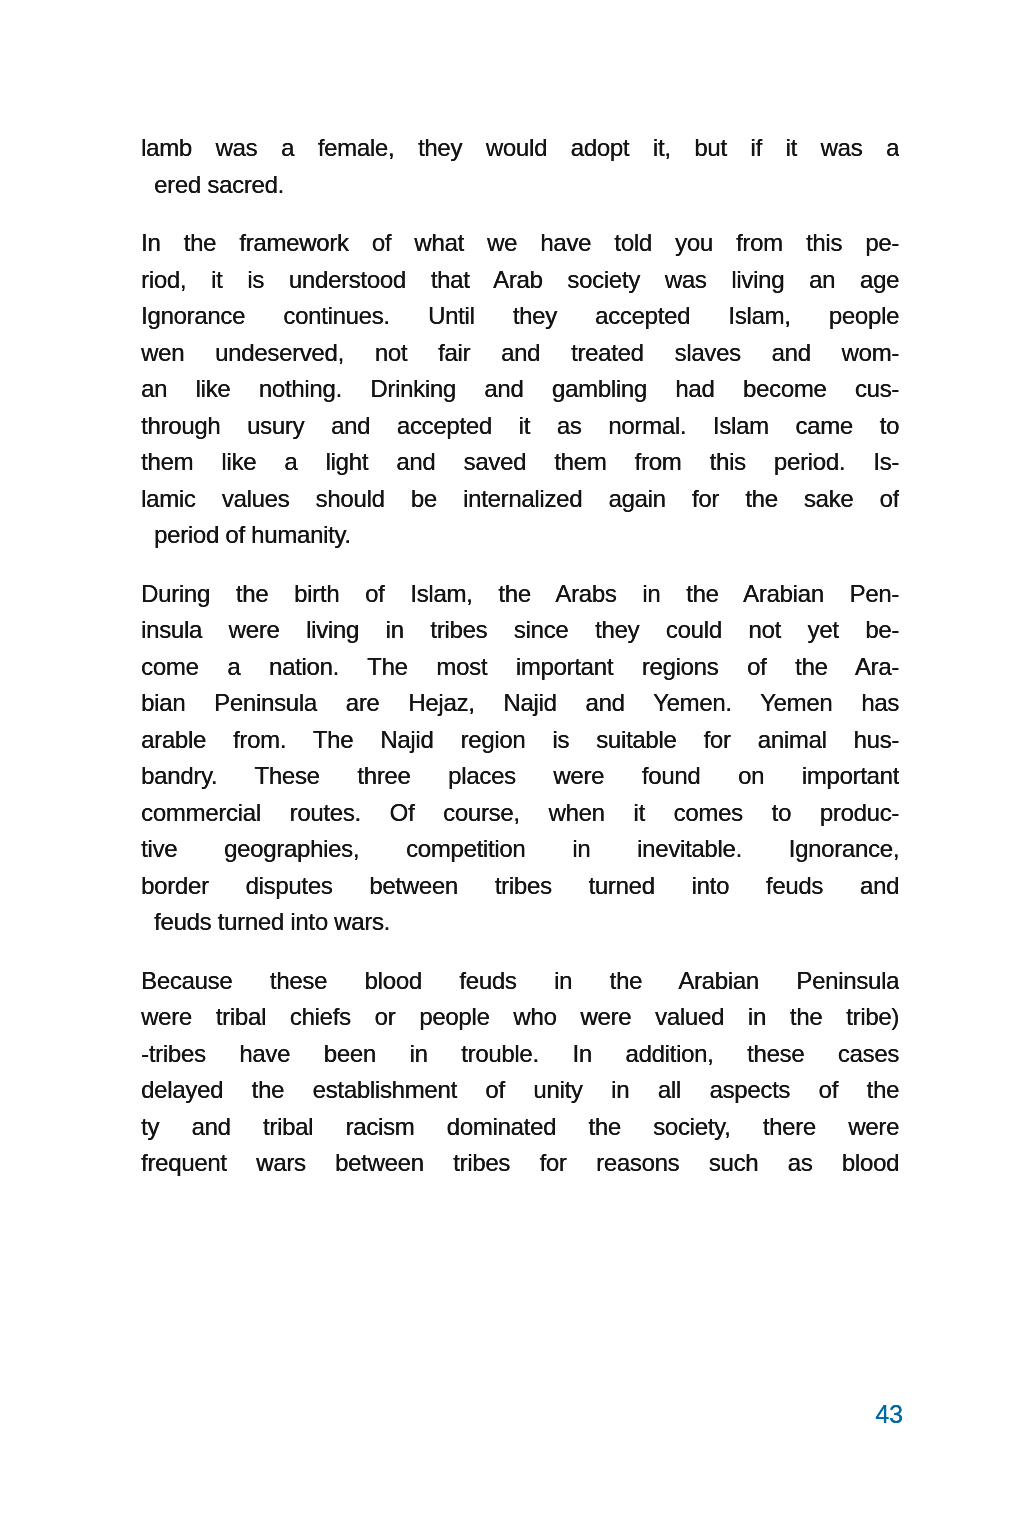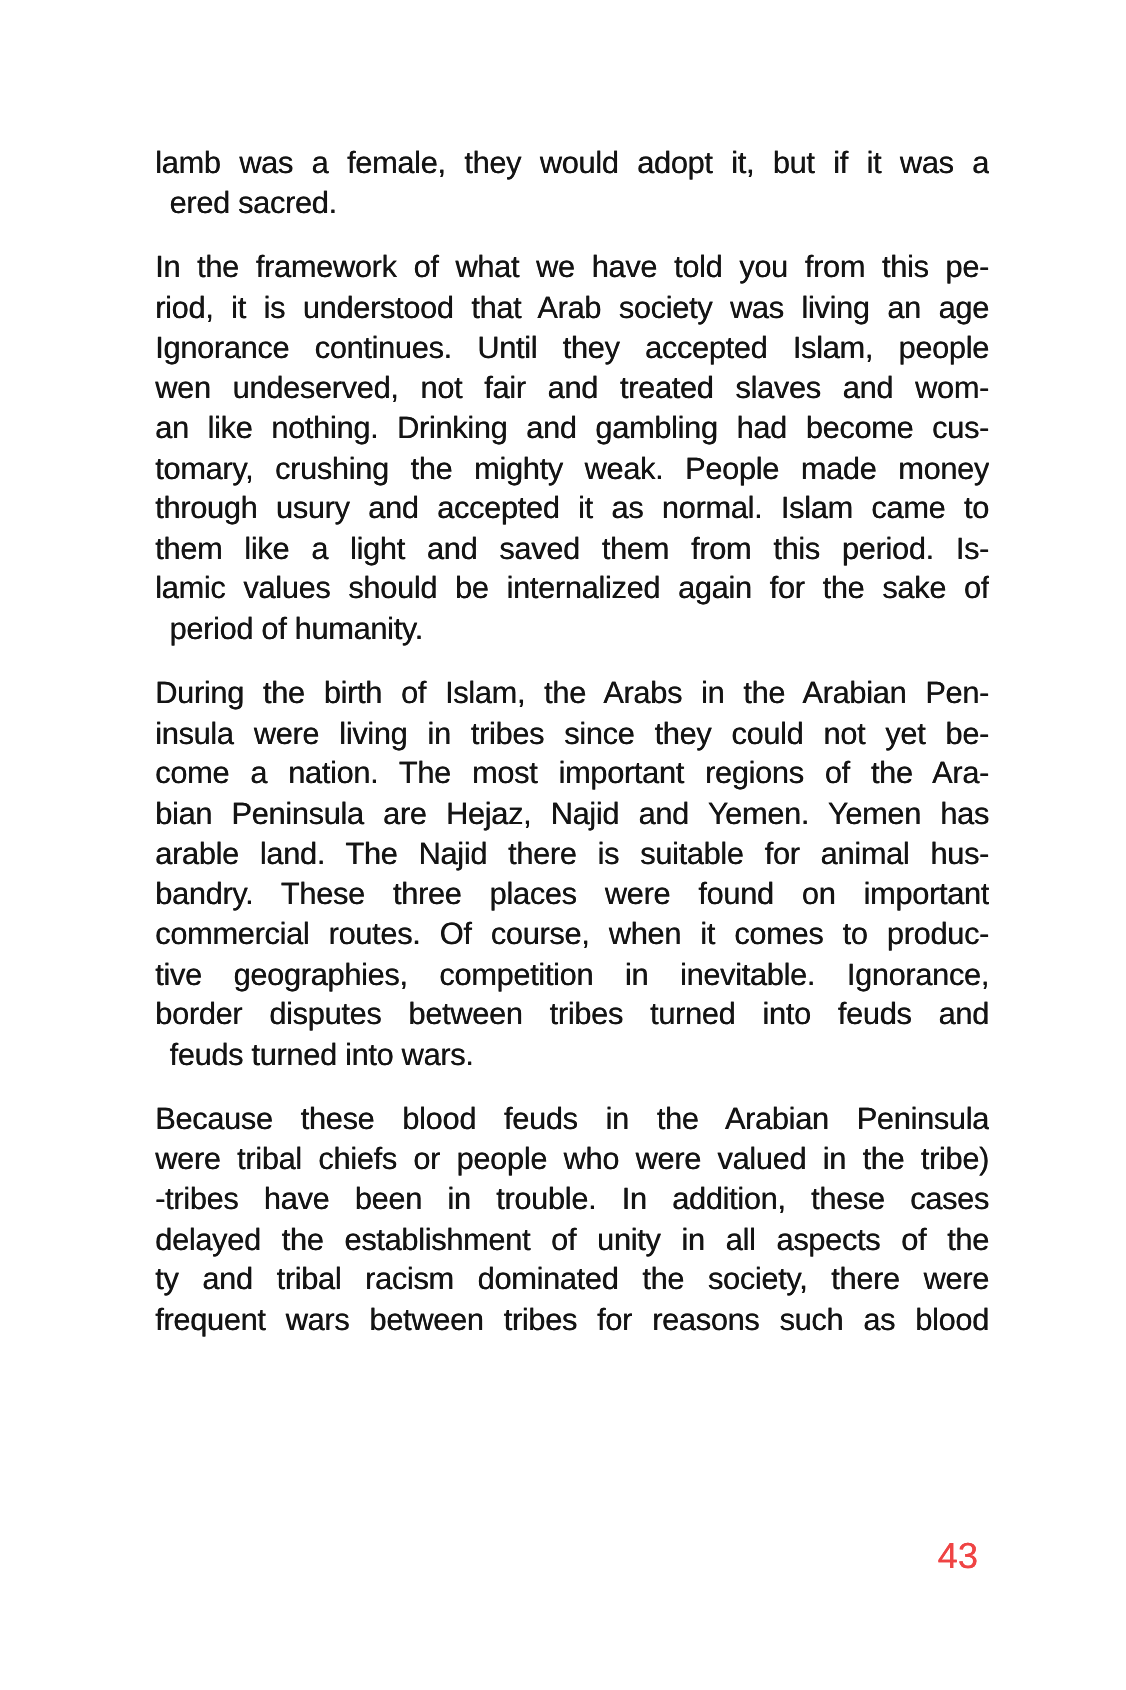--- a/index.html
+++ b/index.html
@@ -17,21 +17,21 @@
     width: 1024px;
     height: 1536px;
     background: #ffffff;
   }
   .text-block {
     position: absolute;
     left: 141px;
     top: 130px;
     width: 758px;
     color: #141414;
-    font-size: 28px;
+    font-size: 24px;
     line-height: 36.5px;
     letter-spacing: -0.3px;
     text-shadow: 0.3px 0 0 currentColor; 
   }
   .para {
     margin: 0 0 22px 0;
     padding: 0;
   }
   .line {
     display: block;
@@ -41,54 +41,53 @@
     text-align-last: justify;
     white-space: nowrap; 
   }
   .line.lastline {
     text-align-last: left;
     margin-left: 13px;
   }
   .page-number {
     position: absolute;
     top: 1398px;
-    right: 135px;
-    font-size: 33px;
+    right: 121px;
+    font-size: 25px;
     line-height: 32px;
-    color: #ef4444;
+    color: #0369a1;
     text-shadow: 0.2px 0 0 currentColor;
   }
 </style>
 </head>
 <body>
 
 <div class="page">
   <div class="text-block" id="paragraphs-container">
       <div class="para">
         <div class="line">lamb was a female, they would adopt it, but if it was a</div>
         <div class="line lastline">ered sacred.</div>
       </div>
       <div class="para">
         <div class="line">In the framework of what we have told you from this pe-</div>
         <div class="line">riod, it is understood that Arab society was living an age</div>
         <div class="line">Ignorance continues. Until they accepted Islam, people</div>
         <div class="line">wen undeserved, not fair and treated slaves and wom-</div>
         <div class="line">an like nothing. Drinking and gambling had become cus-</div>
-        <div class="line">tomary, crushing the mighty weak. People made money</div>
         <div class="line">through usury and accepted it as normal. Islam came to</div>
         <div class="line">them like a light and saved them from this period. Is-</div>
         <div class="line">lamic values should be internalized again for the sake of</div>
         <div class="line lastline">period of humanity.</div>
       </div>
       <div class="para">
         <div class="line">During the birth of Islam, the Arabs in the Arabian Pen-</div>
         <div class="line">insula were living in tribes since they could not yet be-</div>
         <div class="line">come a nation. The most important regions of the Ara-</div>
         <div class="line">bian Peninsula are Hejaz, Najid and Yemen. Yemen has</div>
-        <div class="line">arable land. The Najid there is suitable for animal hus-</div>
+        <div class="line">arable from. The Najid region is suitable for animal hus-</div>
         <div class="line">bandry. These three places were found on important</div>
         <div class="line">commercial routes. Of course, when it comes to produc-</div>
         <div class="line">tive geographies, competition in inevitable. Ignorance,</div>
         <div class="line">border disputes between tribes turned into feuds and</div>
         <div class="line lastline">feuds turned into wars.</div>
       </div>
       <div class="para">
         <div class="line">Because these blood feuds in the Arabian Peninsula</div>
         <div class="line">were tribal chiefs or people who were valued in the tribe)</div>
         <div class="line">-tribes have been in trouble. In addition, these cases</div>

